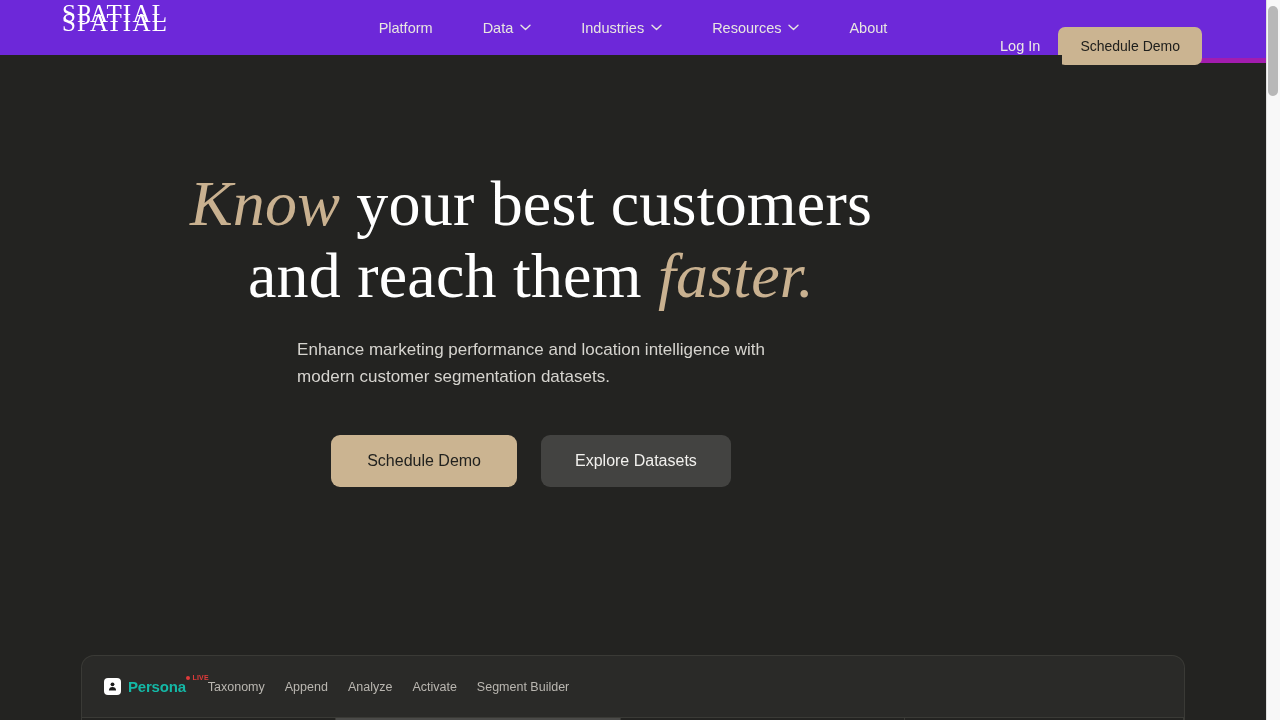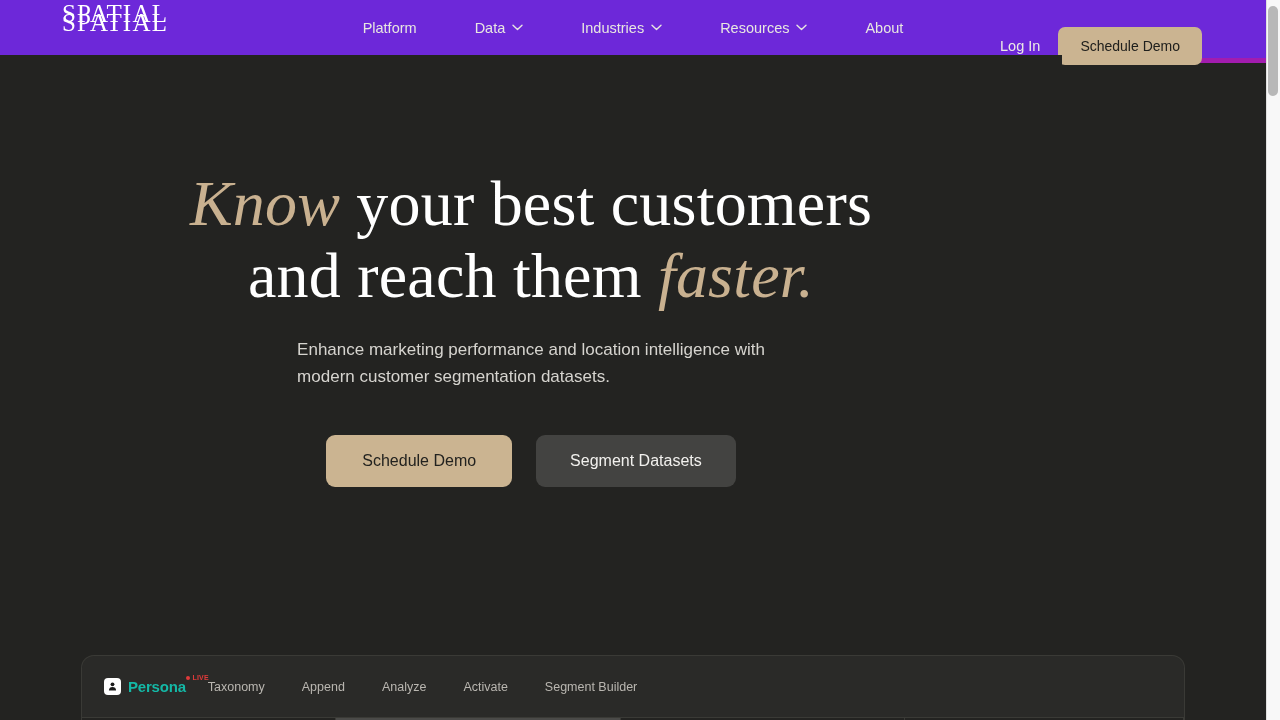--- a/index.html
+++ b/index.html
@@ -37,21 +37,21 @@
   }
   .brand .ghost {
     position:absolute; left:0; top:-9px;
     color:#ffffff;
   }
 
   .main-nav {
     position:absolute; left:0; right:0; top:0;
     height:55px;
     display:flex; align-items:center; justify-content:center;
-    gap:16px;
+    gap:8px;
     text-align:center;
   }
   .nav-item {
     display:flex; align-items:center; gap:7px;
     color:#e8e6e1;
     font-size:14.5px;
     padding:0 21px;
     cursor:pointer;
     white-space:nowrap;
   }
@@ -162,21 +162,21 @@
   .live-badge {
     position:absolute; top:-4px; right:-23px;
     display:flex; align-items:center; gap:2px;
     color:#e03a3a; font-size:7px; font-weight:bold;
     letter-spacing:0.2px;
   }
   .live-dot {
     width:4px; height:4px; border-radius:50%;
     background:#e03a3a;
   }
-  .app-tabs { display:flex; align-items:center; gap:37px; }
+  .app-tabs { display:flex; align-items:center; gap:20px; }
   .app-tab {
     color:#b9b6b0; font-size:12.5px; cursor:pointer; white-space:nowrap;
   }
   .app-columns {
     display:flex; height:60px;
   }
   .app-col {
     border-right:1px solid #3a3a36;
     background:#232321;
   }
@@ -261,21 +261,21 @@
       <span>and reach them </span><span class="accent">faster.</span>
     </h1>
 
     <p class="subtitle">
       <span>Enhance marketing performance and location intelligence with</span><br>
       <span>modern customer segmentation datasets.</span>
     </p>
 
     <div class="cta-row">
       <button class="btn-primary">Schedule Demo</button>
-      <button class="btn-secondary">Segment Datasets</button>
+      <button class="btn-secondary">Explore Datasets</button>
     </div>
 
   </section>
 
   <div class="app-preview">
 
     <div class="app-bar">
 
       <div class="persona-logo">
         <span class="persona-mark">

